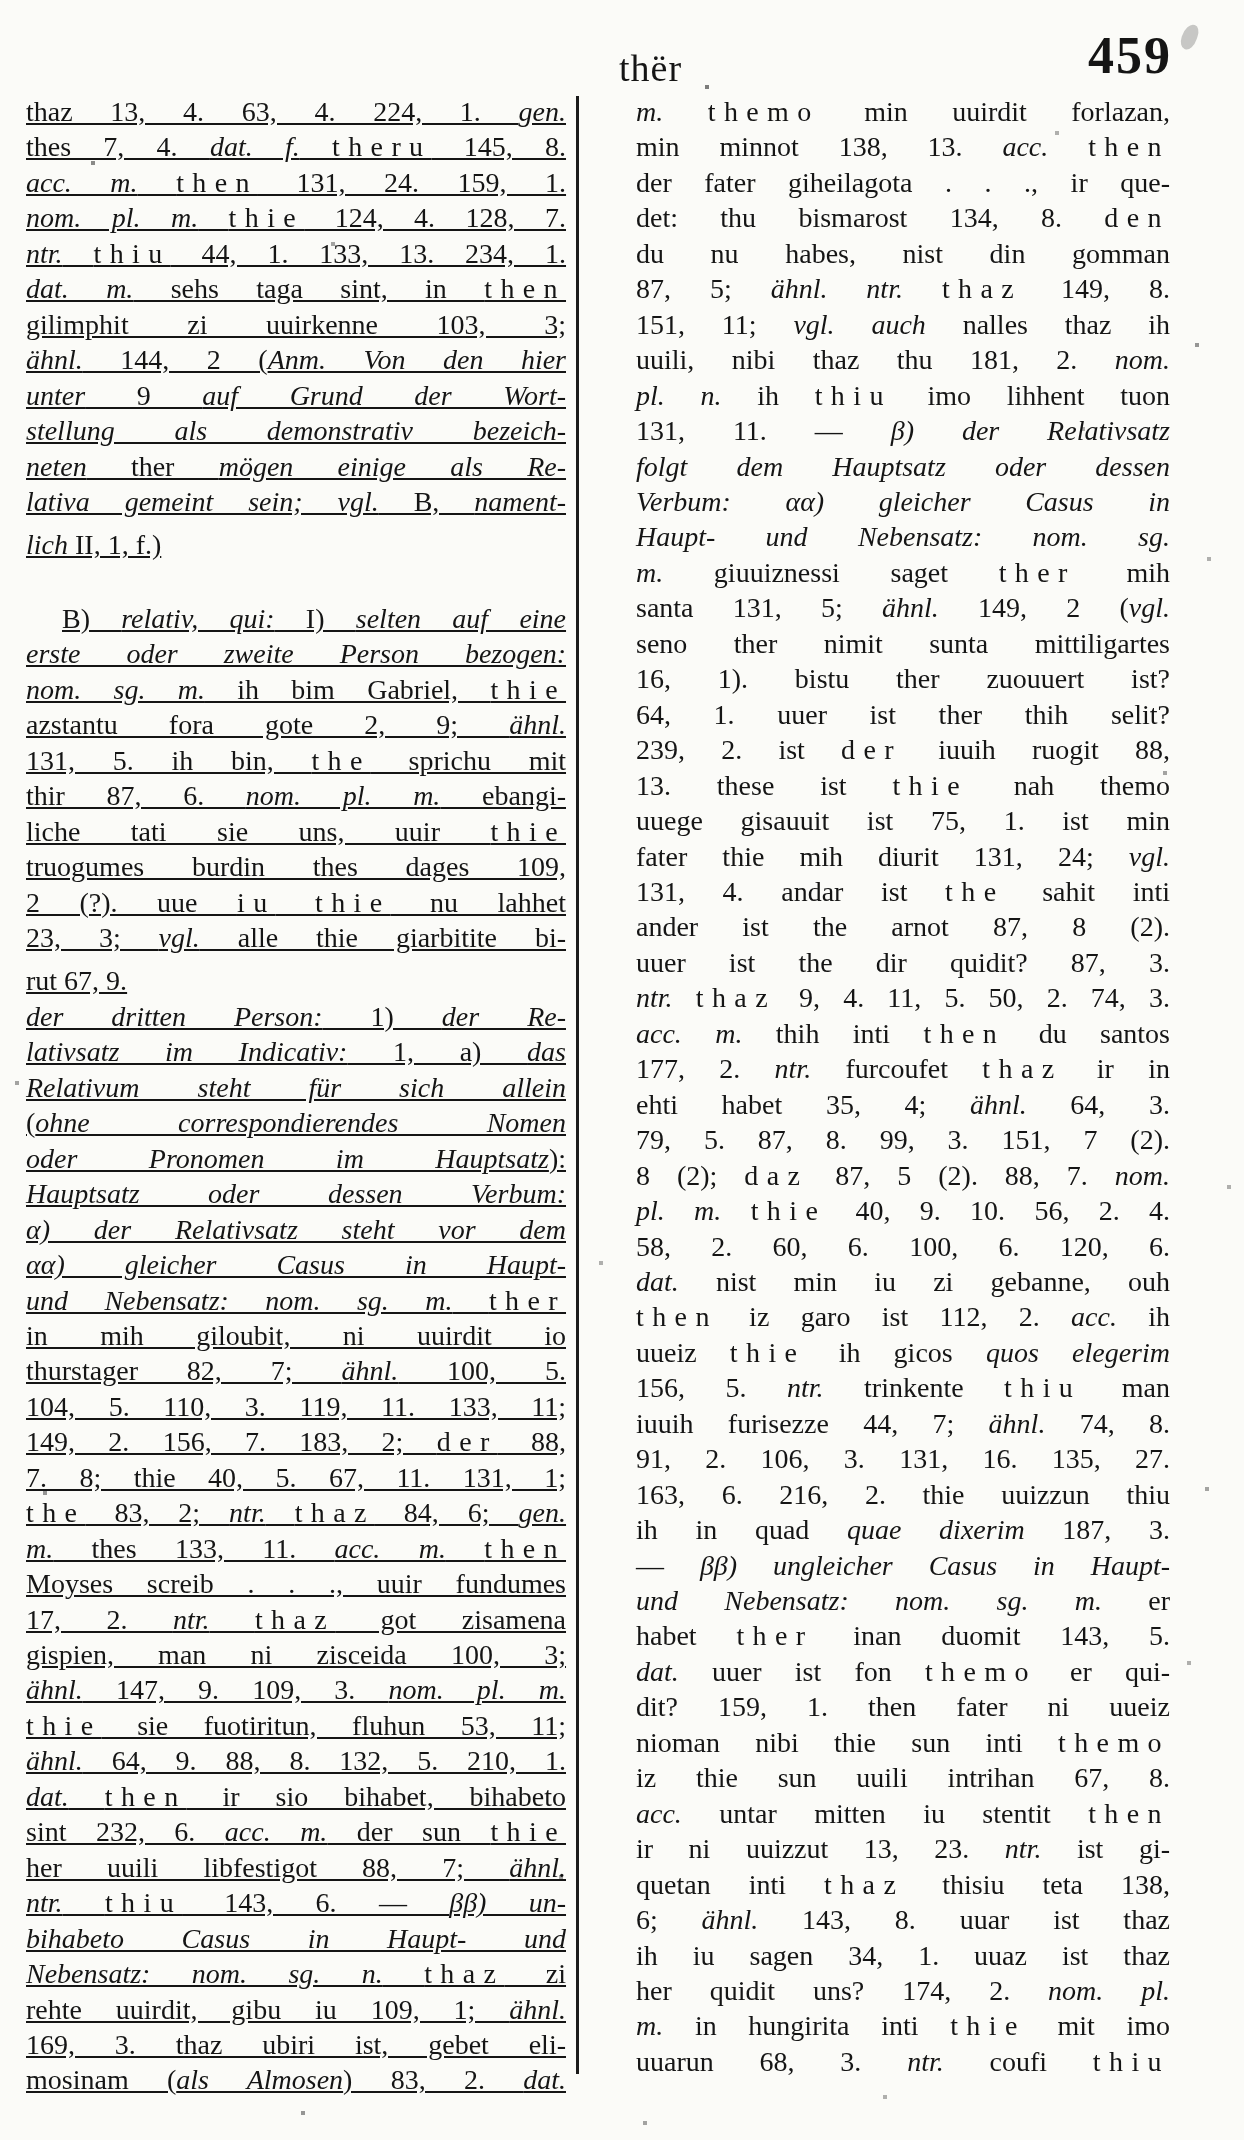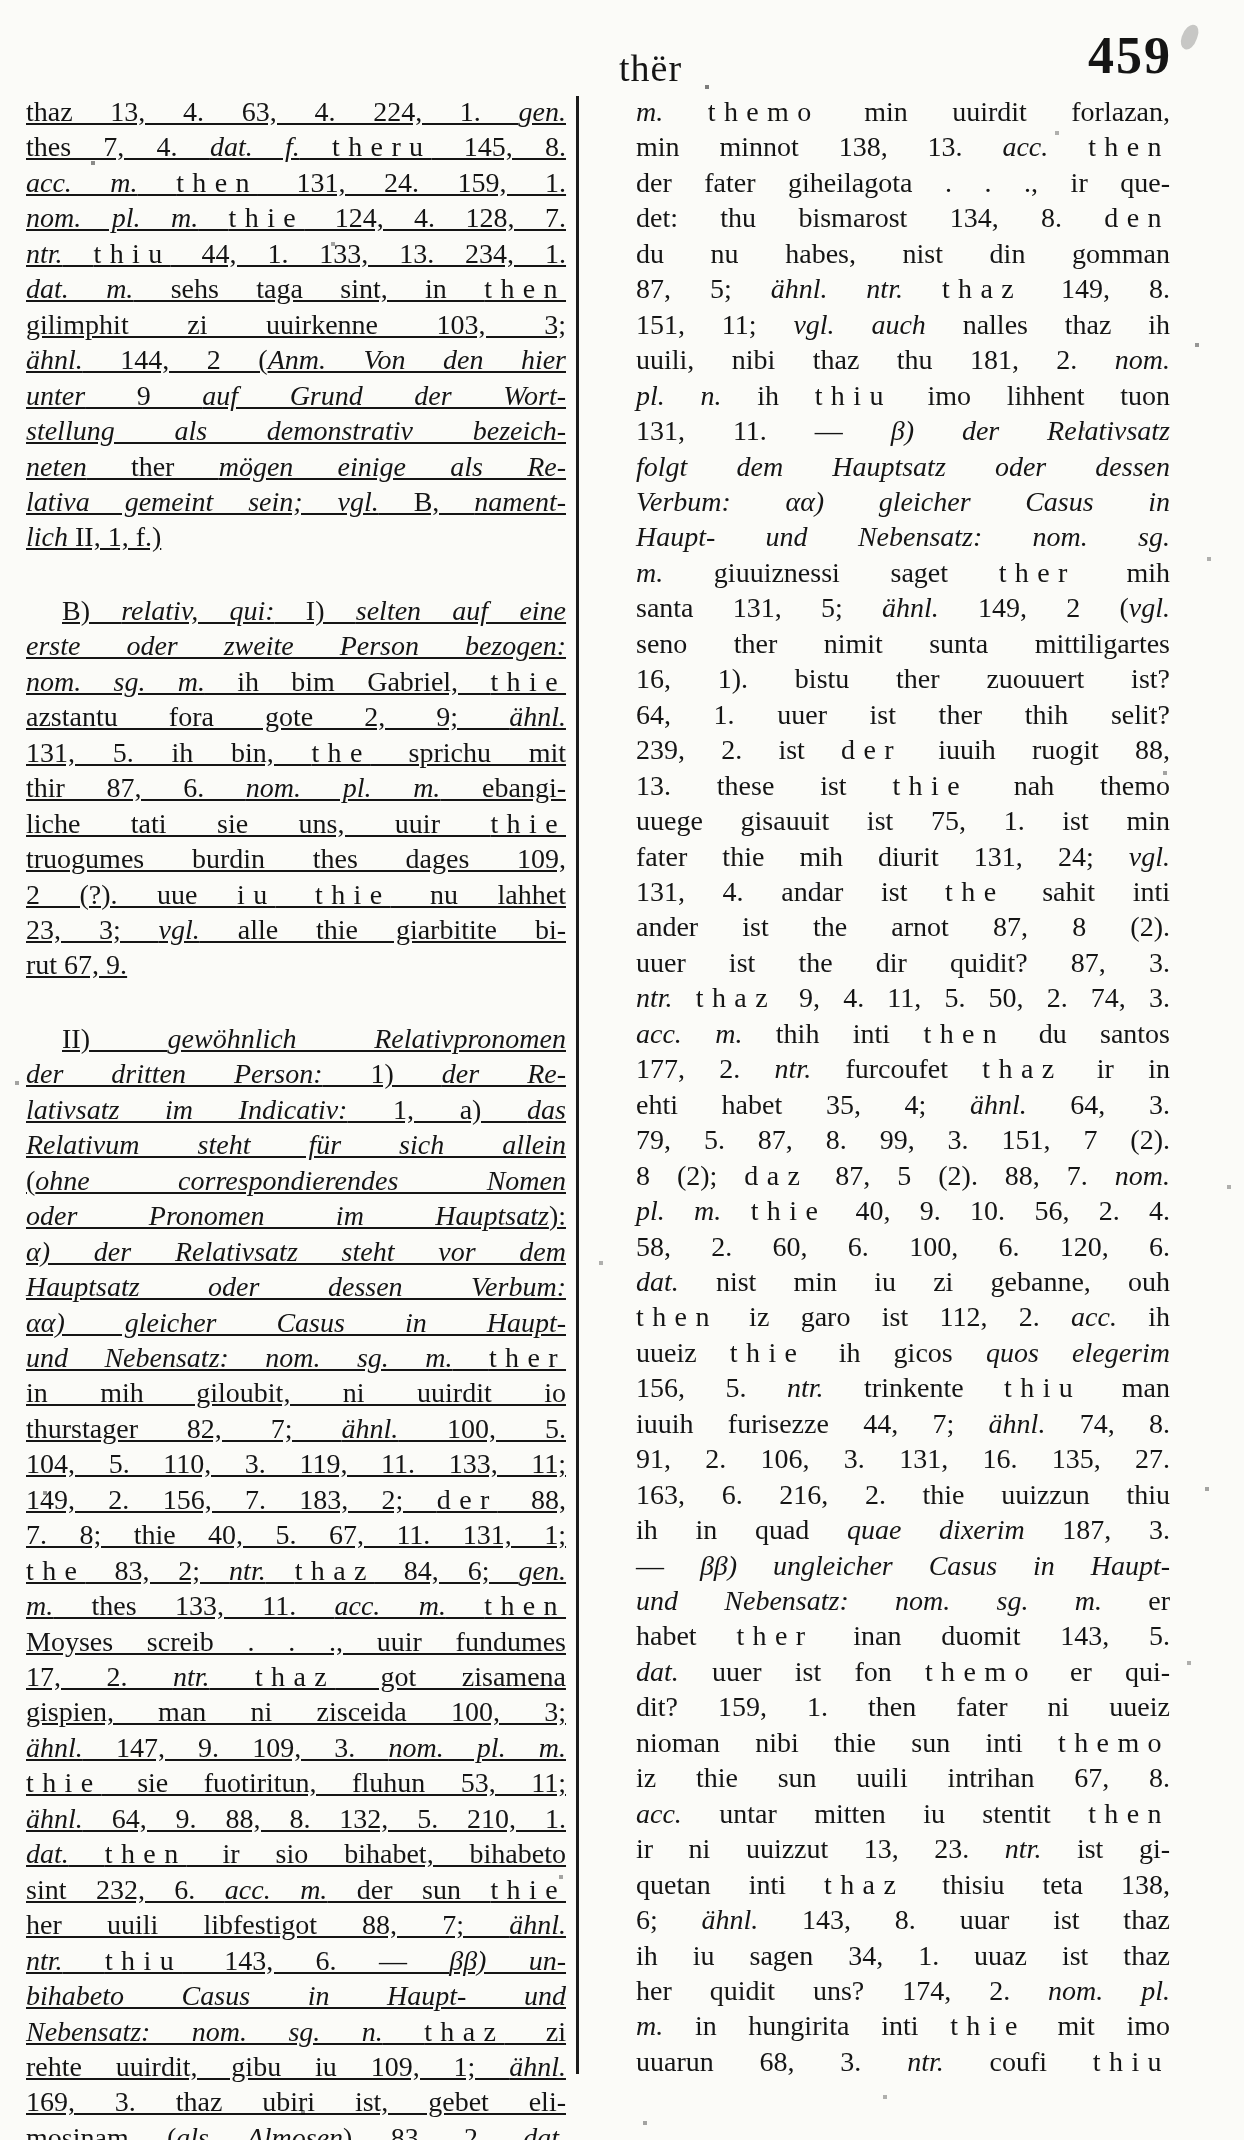--- a/index.html
+++ b/index.html
@@ -37,21 +37,21 @@
   .divider {
     position: absolute; left: 576px; top: 96px;
     width: 3px; height: 1978px; background: #1b1b1b;
   }
 
   .line {
     text-align: justify;
     text-align-last: justify;
     text-justify: inter-word;
   }
-  .line.endline { text-align-last: left; }
+  .line.endline { text-align-last: left; margin-top: 8px; }
   .line.indent  { text-indent: 36px; margin-top: 38px; }
   .line i { font-style: italic; }
   .sp { letter-spacing: .3em; }
 
   .specks {
     position: absolute; top: 0; left: 0; width: 2px; height: 2px;
     background: transparent; pointer-events: none;
     box-shadow:
       92px 162px 0 1px rgba(0,0,0,.45),
       332px 243px 0 1px rgba(0,0,0,.35),
@@ -102,28 +102,27 @@
         <div class="line"><i>erste oder zweite Person bezogen:</i></div>
         <div class="line"><i>nom. sg. m.</i> ih bim Gabriel, <span class="sp">thie</span></div>
         <div class="line">azstantu fora gote 2, 9; <i>ähnl.</i></div>
         <div class="line">131, 5. ih bin, <span class="sp">the</span> sprichu mit</div>
         <div class="line">thir 87, 6. <i>nom. pl. m.</i> ebangi-</div>
         <div class="line">liche tati sie uns, uuir <span class="sp">thie</span></div>
         <div class="line">truogumes burdin thes dages 109,</div>
         <div class="line">2 (?). uue <span class="sp">iu</span> <span class="sp">thie</span> nu lahhet</div>
         <div class="line">23, 3; <i>vgl.</i> alle thie giarbitite bi-</div>
         <div class="line endline">rut 67, 9.</div>
-        <div class="line indent">II) <i>gewöhnlich Relativpronomen</i></div>
         <div class="line"><i>der dritten Person:</i> 1) <i>der Re-</i></div>
         <div class="line"><i>lativsatz im Indicativ:</i> 1, a) <i>das</i></div>
         <div class="line"><i>Relativum steht für sich allein</i></div>
         <div class="line">(<i>ohne correspondierendes Nomen</i></div>
         <div class="line"><i>oder Pronomen im Hauptsatz</i>):</div>
+        <div class="line"><i>Hauptsatz oder dessen Verbum:</i></div>
         <div class="line"><i>α) der Relativsatz steht vor dem</i></div>
-        <div class="line"><i>Hauptsatz oder dessen Verbum:</i></div>
         <div class="line"><i>αα) gleicher Casus in Haupt-</i></div>
         <div class="line"><i>und Nebensatz: nom. sg. m.</i> <span class="sp">ther</span></div>
         <div class="line">in mih giloubit, ni uuirdit io</div>
         <div class="line">thurstager 82, 7; <i>ähnl.</i> 100, 5.</div>
         <div class="line">104, 5. 110, 3. 119, 11. 133, 11;</div>
         <div class="line">149, 2. 156, 7. 183, 2; <span class="sp">der</span> 88,</div>
         <div class="line">7. 8; thie 40, 5. 67, 11. 131, 1;</div>
         <div class="line"><span class="sp">the</span> 83, 2; <i>ntr.</i> <span class="sp">thaz</span> 84, 6; <i>gen.</i></div>
         <div class="line"><i>m.</i> thes 133, 11. <i>acc. m.</i> <span class="sp">then</span></div>
         <div class="line">Moyses screib . . ., uuir fundumes</div>

